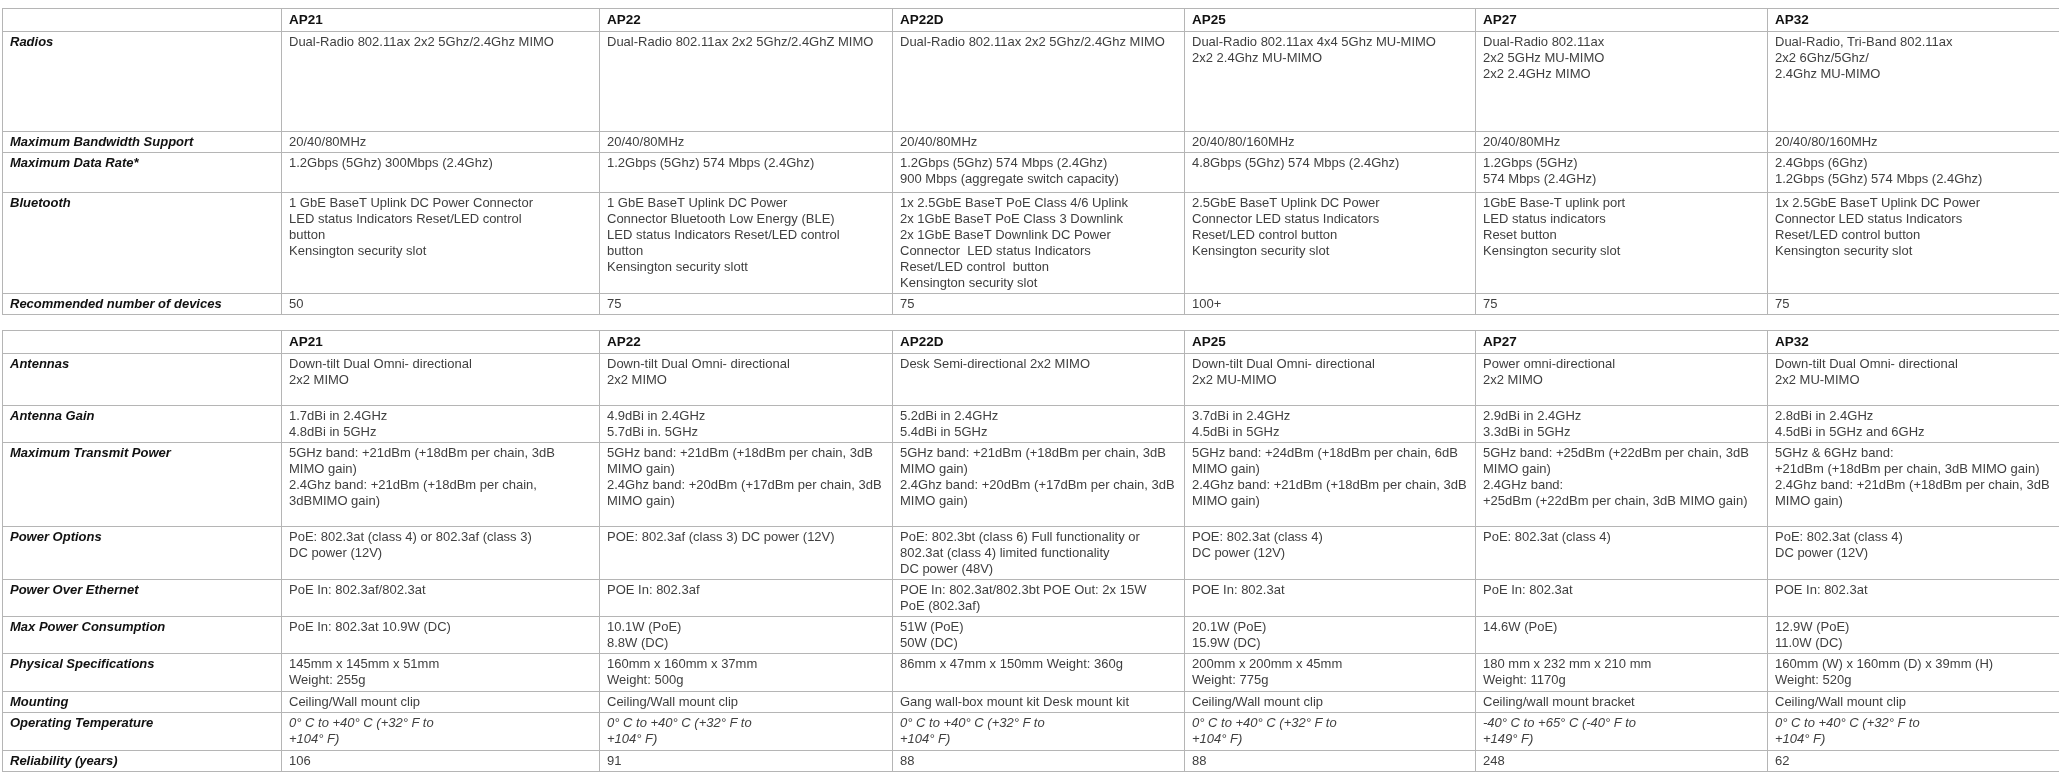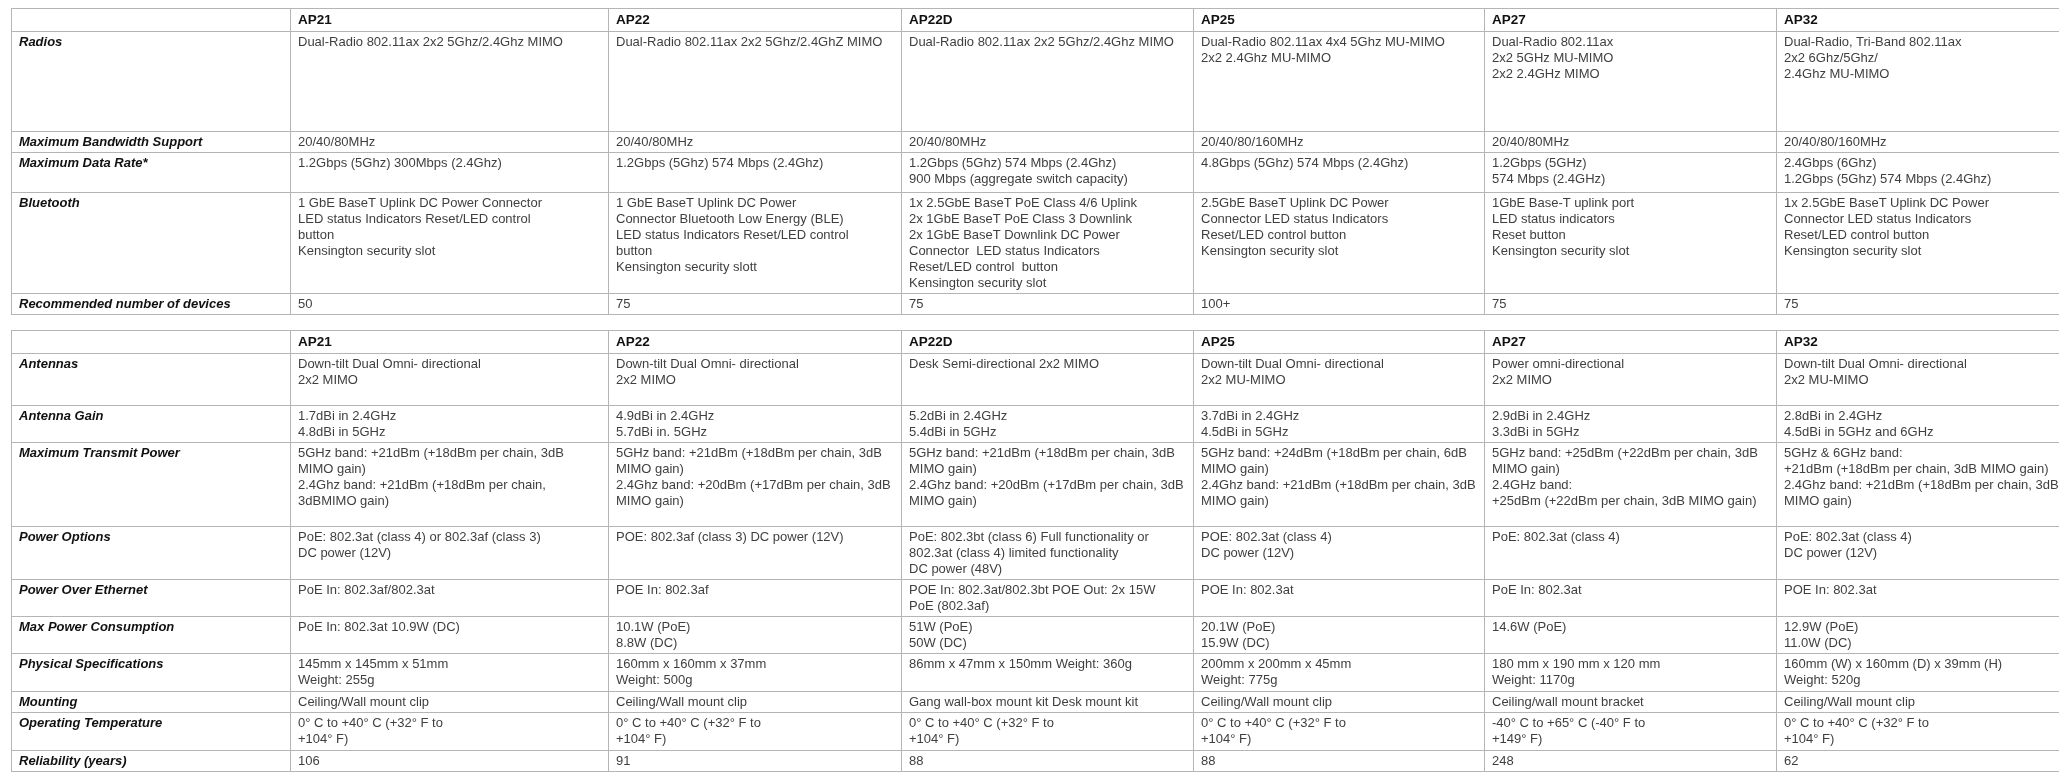--- a/index.html
+++ b/index.html
@@ -9,21 +9,21 @@
     --bg:#ffffff;
   }
   *{box-sizing:border-box;}
   html,body{margin:0;padding:0;}
   body{
     width:2059px;height:781px;background:var(--bg);
     font-family:"Liberation Sans", sans-serif;
     color:var(--text);
     overflow:hidden;
   }
-  .page{padding:8px 16px 0 2px;margin-left:9px;}
+  .page{padding:8px 16px 0 2px;}
   table{border-collapse:collapse;table-layout:fixed;width:2056px;}
   table + table{margin-top:15px;}
   th,td{
     border:1px solid var(--border);
     vertical-align:top;
     text-align:left;
     padding:2px 7px 2px 7px;
     font-size:13px;
     line-height:16px;
     white-space:pre-wrap;
@@ -53,21 +53,21 @@
   #t0 tbody tr:nth-child(5) td{height:20px;}
   #t1 thead th{height:20px;}
   #t1 tbody tr:nth-child(1) td{height:52px;}
   #t1 tbody tr:nth-child(2) td{height:30px;}
   #t1 tbody tr:nth-child(3) td{height:84px;}
   #t1 tbody tr:nth-child(4) td{height:48px;}
   #t1 tbody tr:nth-child(5) td{height:32px;}
   #t1 tbody tr:nth-child(6) td{height:36px;}
   #t1 tbody tr:nth-child(7) td{height:38px;}
   #t1 tbody tr:nth-child(8) td{height:16px;}
-  #t1 tbody tr:nth-child(9) td{height:38px;}
+  #t1 tbody tr:nth-child(9) td{height:38px;font-style:italic;}
   #t1 tbody tr:nth-child(10) td{height:18px;}
 </style>
 </head>
 <body>
 
 <div class="page">
 
   <table id="t0">
     <colgroup>
       <col style="width:279px">
@@ -274,21 +274,21 @@
         </tr>
         <tr>
           <th class="rowlabel">Physical Specifications</th>
           <td class="cell">145mm x 145mm x 51mm
 Weight: 255g</td>
           <td class="cell">160mm x 160mm x 37mm
 Weight: 500g</td>
           <td class="cell">86mm x 47mm x 150mm Weight: 360g</td>
           <td class="cell">200mm x 200mm x 45mm
 Weight: 775g</td>
-          <td class="cell">180 mm x 190 mm x 120 mm
+          <td class="cell">180 mm x 232 mm x 210 mm
 Weight: 1170g</td>
           <td class="cell">160mm (W) x 160mm (D) x 39mm (H)
 Weight: 520g</td>
         </tr>
         <tr>
           <th class="rowlabel">Mounting</th>
           <td class="cell">Ceiling/Wall mount clip</td>
           <td class="cell">Ceiling/Wall mount clip</td>
           <td class="cell">Gang wall-box mount kit Desk mount kit</td>
           <td class="cell">Ceiling/Wall mount clip</td>

